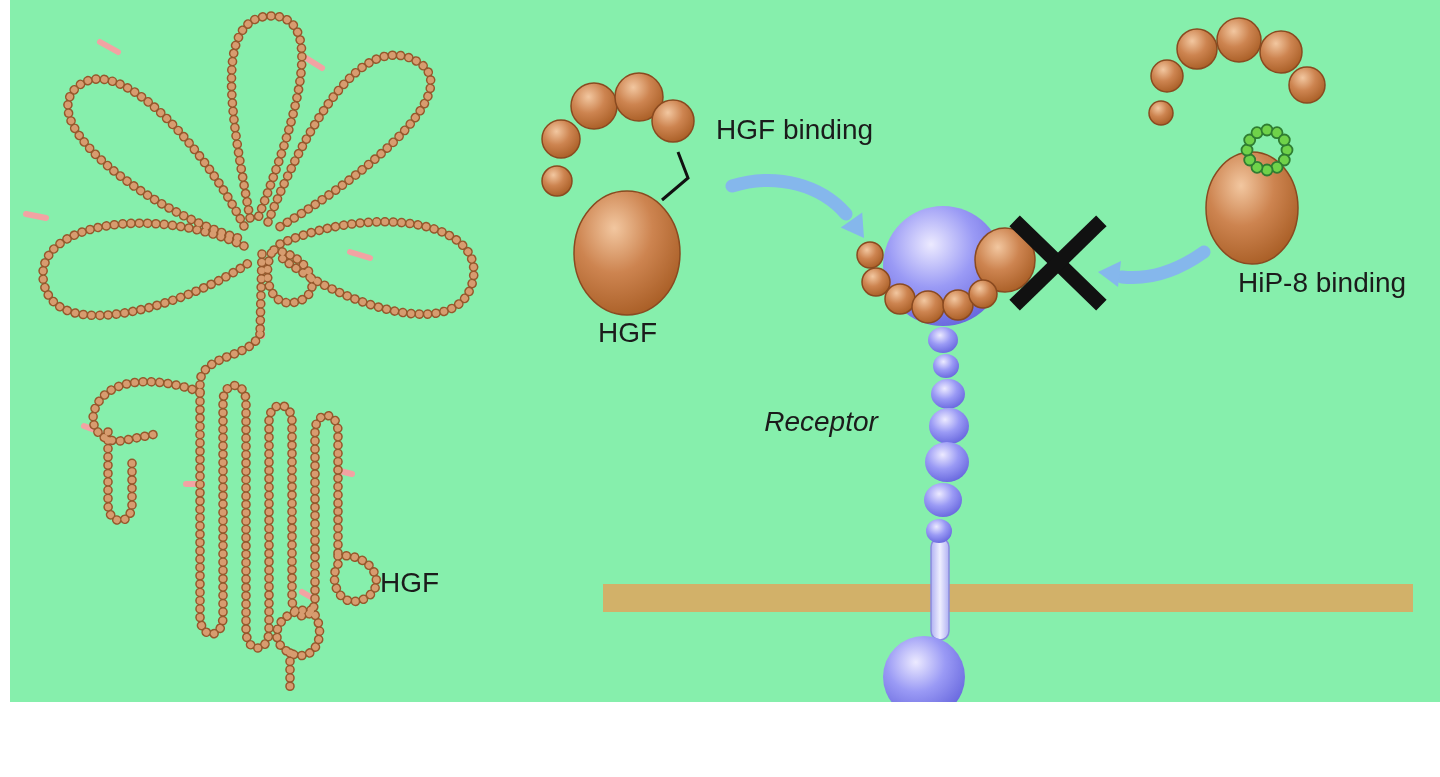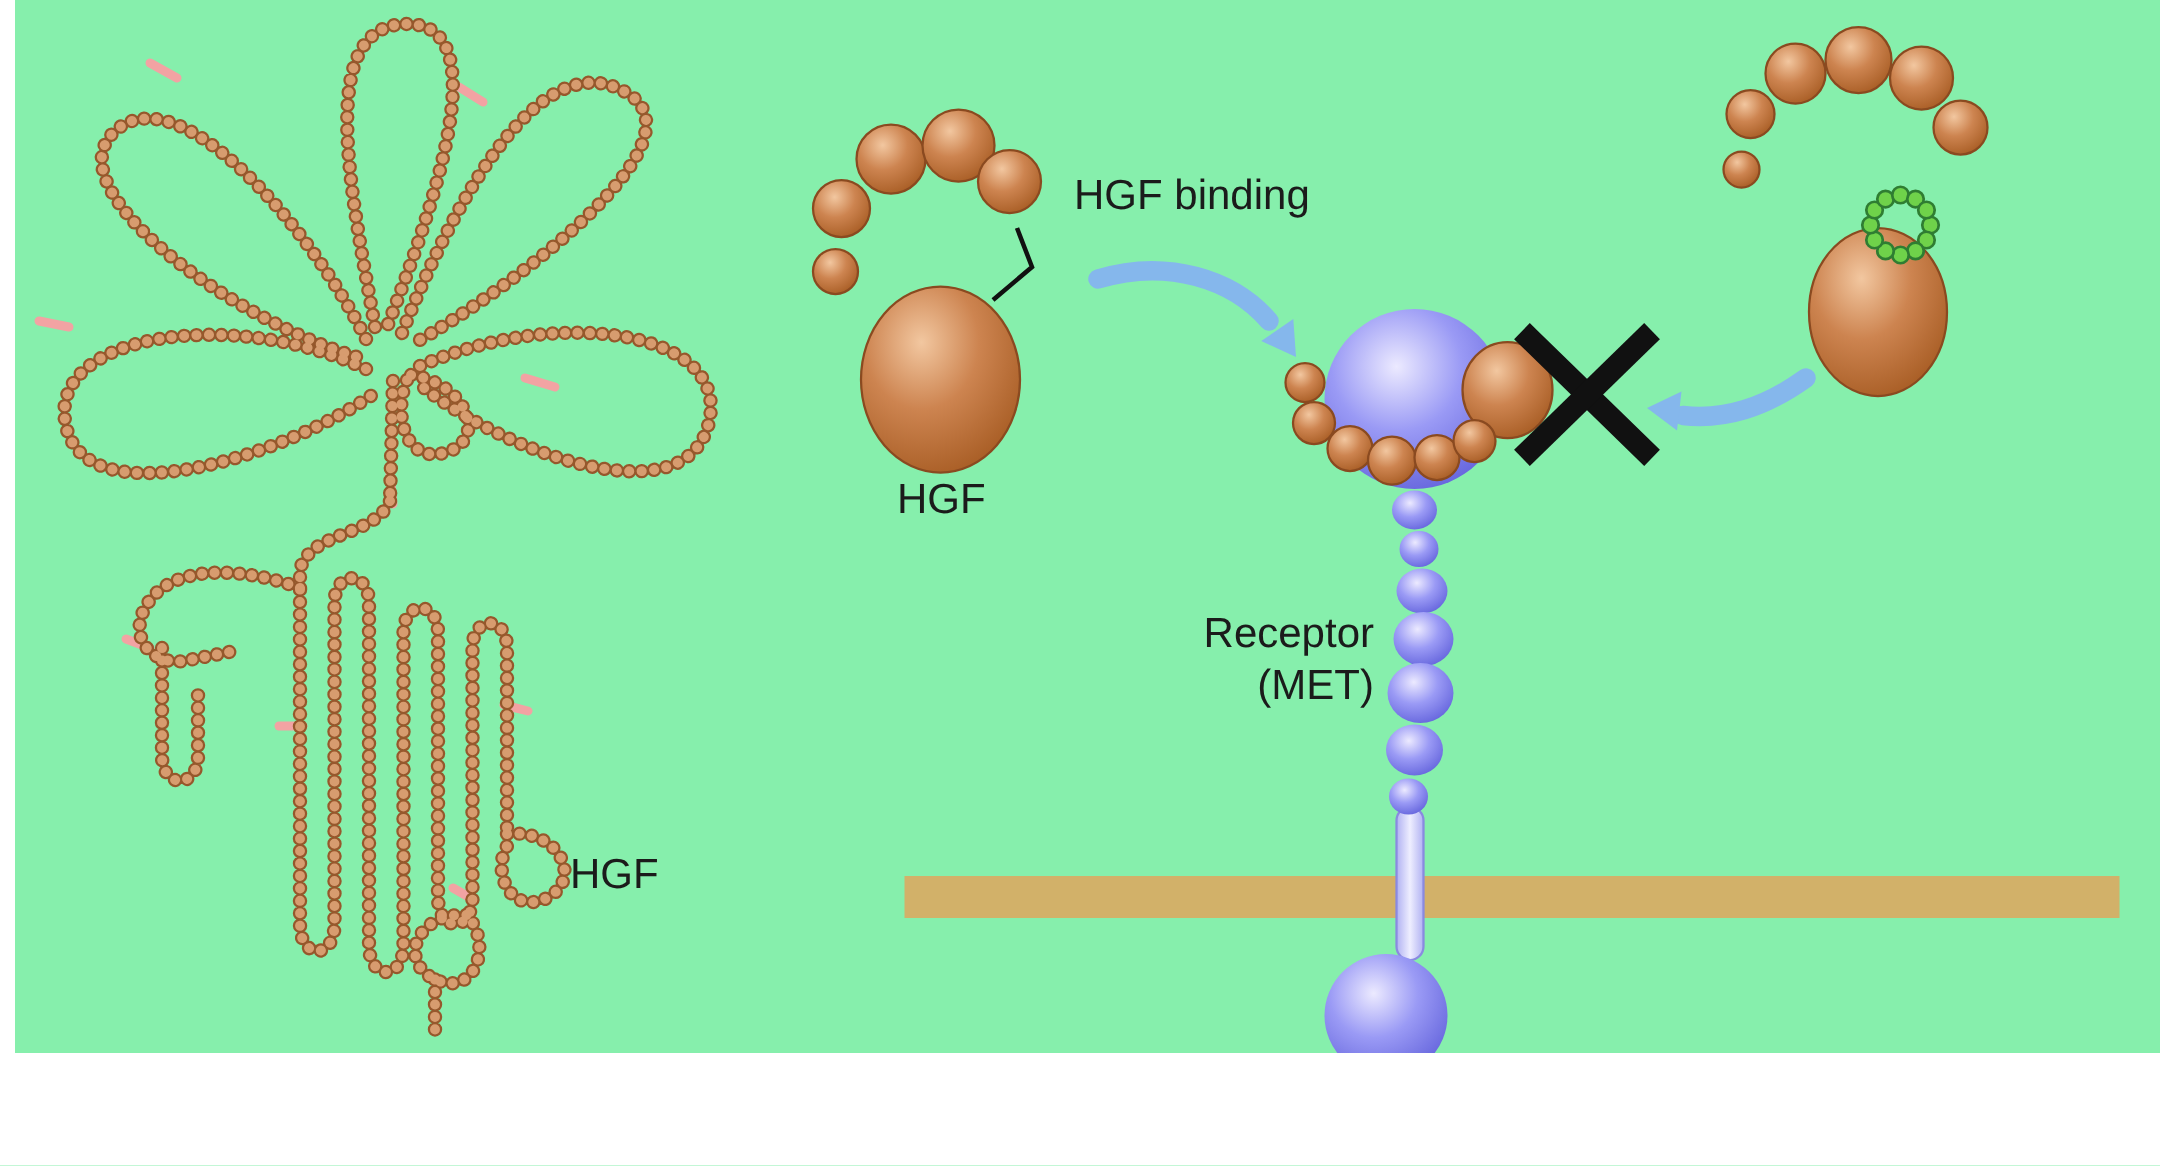--- a/index.html
+++ b/index.html
@@ -5,21 +5,21 @@
   html,body{margin:0;padding:0;background:#ffffff;}
   .canvas{
     position:relative;width:1440px;height:702px;background:#86efac;
     font-family:"Liberation Sans", sans-serif;overflow:hidden;margin-left:10px;
   }
   .canvas svg{position:absolute;left:0;top:0;}
   .label{
     position:absolute;color:#1b1b1b;font-size:28px;line-height:1.25;
     white-space:nowrap;
   }
-  .label.center{text-align:right;}
+  .label.center{text-align:center;font-style:italic;}
   
   .beads-outline use{fill:none;stroke-width:9.6;stroke-dasharray:0.1 8.2;stroke-linecap:round;}
   .beads-fill    use{fill:none;stroke-width:6.6;stroke-dasharray:0.1 8.2;stroke-linecap:round;}
   .linkers line{stroke-width:6;stroke-linecap:round;}
   .signal path{fill:none;stroke-width:3;}
   .arrow path{fill:none;stroke-width:13;stroke-linecap:round;}
   .xmark line{stroke-width:15;stroke-linecap:square;}
 </style>
 </head>
 <body>
@@ -184,15 +184,15 @@
         </g>
       </g>
     </g>
   </svg>
 
   <div class="label" style="left:706px;top:112px;">HGF binding</div>
   <div class="label" style="left:588px;top:315px;">HGF</div>
   <div class="label" style="left:370px;top:565px;">HGF</div>
   <div class="label center" style="left:716px;top:404px;width:190px;">
     <div>Receptor</div>
-    <div>(MET)</div>
   </div>
+  <div class="label" style="left:1228px;top:265px;">HiP-8 binding</div>
 </div>
 
 </body></html>

